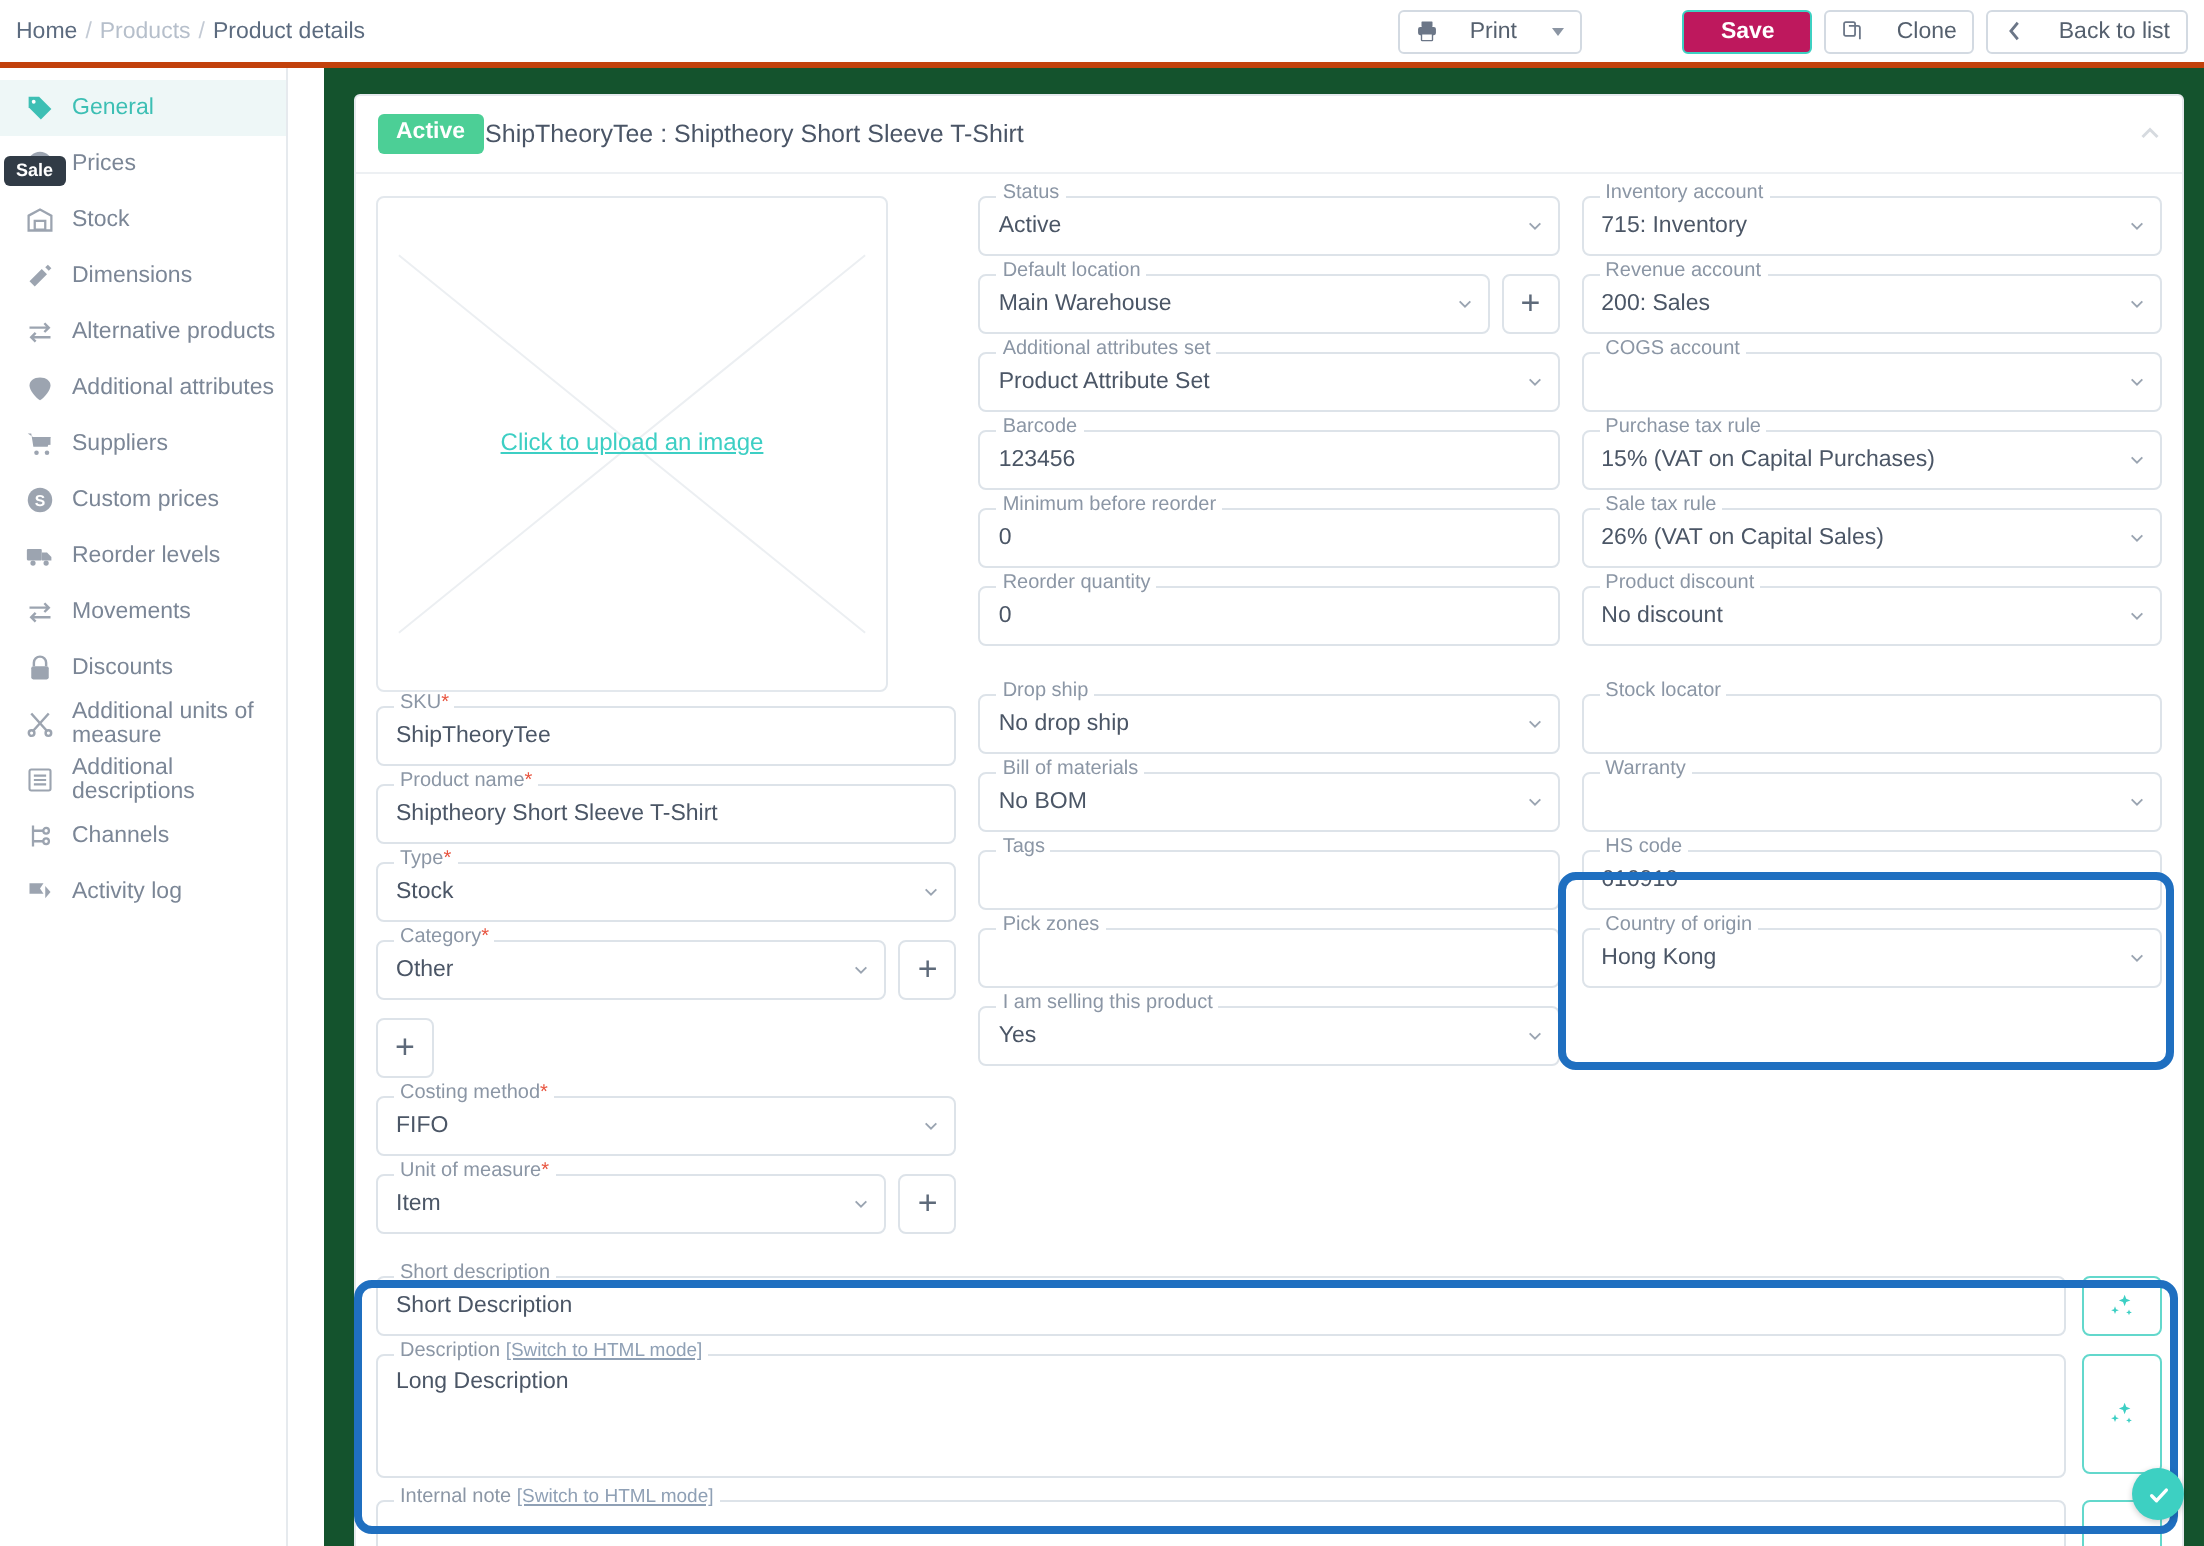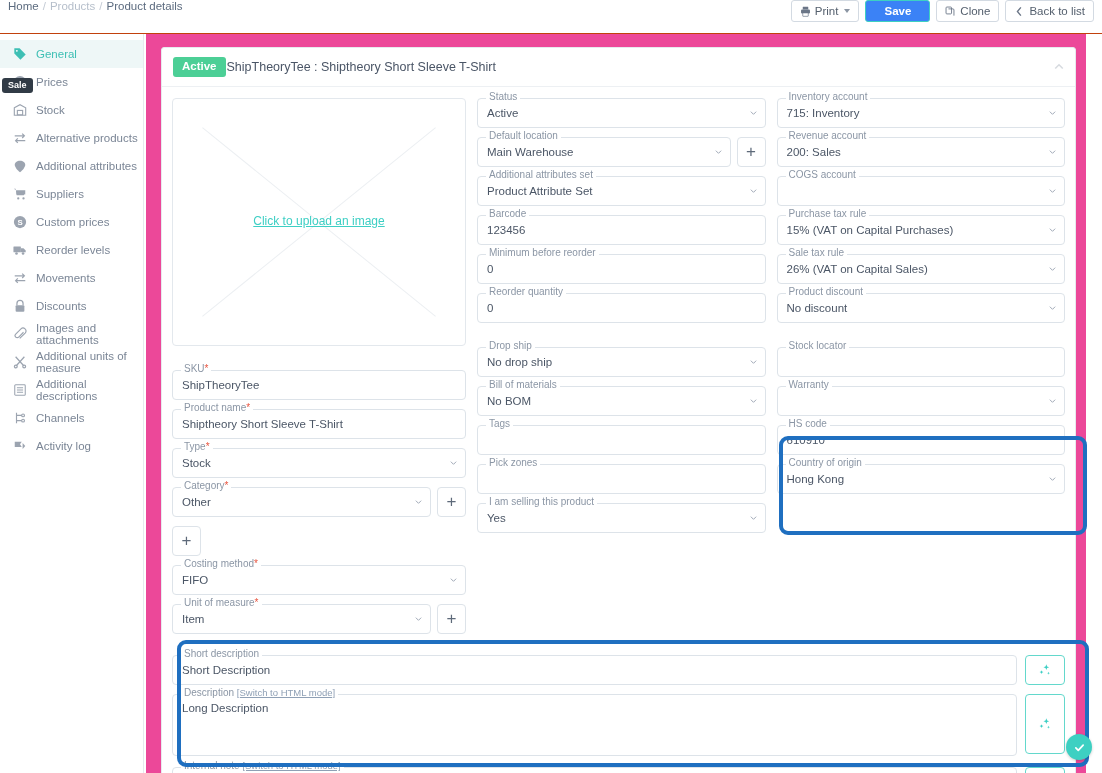--- a/index.html
+++ b/index.html
@@ -11,44 +11,44 @@
     background: #ffffff;
     font-family: "Liberation Sans", sans-serif;
     font-size: 12px;
     color: #3f4b5b;
   }
 
   
   .topbar {
     position: absolute; left: 0; top: 0; width: 1102px; height: 34px;
     background: #ffffff;
-    border-bottom: 1px solid #c2410c;
-    display: flex; align-items: flex-start;
+    border-bottom: 3px solid #c2410c;
+    display: flex; align-items: center;
   }
   .breadcrumb {
     padding-left: 8px; font-size: 11.5px; color: #5c6b7f;
     display: flex; align-items: center; gap: 4px; white-space: nowrap;
   }
   .breadcrumb .muted { color: #b6bfcb; }
   .breadcrumb .sep { color: #c3cad4; }
 
   .topbuttons {
     margin-left: auto; display: flex; align-items: center;
     gap: 6px; padding-right: 8px;
   }
   .btn {
     height: 22px; border: 1px solid #d3dae2; border-radius: 3px;
     background: #fff; color: #55606e; font-size: 11.5px;
-    display: inline-flex; align-items: center; gap: 4px;
+    display: inline-flex; align-items: center; gap: 16px;
     padding: 0 8px; cursor: pointer; white-space: nowrap;
     font-family: "Liberation Sans", sans-serif;
   }
   .btn.primary {
-    background: #3b82f6; border-color: #3dd0c2; color: #ffffff;
-    font-weight: bold; padding: 0 18px;
+    background: #be185d; border-color: #3dd0c2; color: #ffffff;
+    font-weight: bold; padding: 0 18px; margin-left: 44px;
   }
   .btn .caret {
     display: inline-block; width: 0; height: 0; margin-left: 2px;
     border-left: 3.5px solid transparent; border-right: 3.5px solid transparent;
     border-top: 4px solid #8b95a3;
   }
   .ico { display: inline-block; width: 11px; height: 11px; flex: none; }
   .ico svg { display: block; width: 11px; height: 11px; }
 
   
@@ -68,23 +68,23 @@
 
   .tooltip {
     position: absolute; left: 2px; top: 44px;
     background: #313b46; color: #fff; font-size: 9px;
     padding: 3px 6px; border-radius: 3px; line-height: 1;
     z-index: 30; font-weight: bold;
   }
 
   
   .content {
-    position: absolute; left: 146px; top: 34px;
+    position: absolute; left: 162px; top: 34px;
     width: 940px; height: 739px;
-    background: #ec4899; overflow: hidden;
+    background: #14532d; overflow: hidden;
   }
   .card {
     position: absolute; left: 15px; top: 13px;
     width: 915px; height: 760px;
     background: #fff; border: 1px solid #e6eaee; border-radius: 3px;
   }
   .card-head {
     height: 39px; display: flex; align-items: center;
     padding: 0 10px 0 11px; border-bottom: 1px solid #edf0f3;
   }
@@ -133,22 +133,22 @@
   .row-plus { display: flex; align-items: flex-start; gap: 6px; margin-bottom: 9px; }
   .row-plus .fld { margin-bottom: 0; flex: 1; }
   .plusbtn {
     width: 29px; height: 30px; border: 1px solid #dde3e9; border-radius: 4px;
     background: #fff; color: #5e6a7a; font-size: 17px; line-height: 27px;
     text-align: center; cursor: pointer; flex: none;
   }
 
   
   .upload {
-    width: 294px; height: 248px; border: 1px solid #e3e8ed; border-radius: 4px;
-    position: relative; margin-bottom: 24px; background: #fff; cursor: pointer;
+    width: 256px; height: 248px; border: 1px solid #e3e8ed; border-radius: 4px;
+    position: relative; margin-bottom: 7px; background: #fff; cursor: pointer;
     overflow: hidden;
   }
   .upload .x1, .upload .x2 {
     position: absolute; left: 50%; top: 50%; width: 300px; height: 1px;
     background: #eceff2;
   }
   .upload .x1 { transform: translate(-50%,-50%) rotate(39deg); }
   .upload .x2 { transform: translate(-50%,-50%) rotate(-39deg); }
   .upload .lnk {
     position: absolute; left: 0; right: 0; top: 50%; margin-top: -8px;
@@ -256,20 +256,29 @@
   <div class="side-item">
     <span class="side-ico">
       <svg viewBox="0 0 16 16" fill="none" stroke="#7b8696" stroke-width="1.3">
           <path d="M1.5 5.5L8 2l6.5 3.5V14h-13z"></path>
           <rect x="5" y="8.5" width="6" height="5"></rect>
         </svg>
     </span>
     <span>Stock</span>
   </div>
 
+  <div class="side-item">
+    <span class="side-ico">
+      <svg viewBox="0 0 16 16" fill="#7b8696">
+          <path d="M2 11l7-7 3 3-7 7-3-3z"></path>
+          <path d="M12.5 1.5l2 2-1.5 1.5-2-2z"></path>
+        </svg>
+    </span>
+    <span>Dimensions</span>
+  </div>
 
   <div class="side-item">
     <span class="side-ico">
       <svg viewBox="0 0 16 16" fill="none" stroke="#7b8696" stroke-width="1.4">
           <path d="M2 5.5h11M10.5 3l2.5 2.5-2.5 2.5"></path>
           <path d="M14 11H3M5.5 8.5L3 11l2.5 2.5"></path>
         </svg>
     </span>
     <span>Alternative products</span>
   </div>
@@ -330,28 +339,20 @@
   <div class="side-item">
     <span class="side-ico">
       <svg viewBox="0 0 16 16" fill="#7b8696">
           <path d="M4.5 7V5a3.5 3.5 0 0 1 7 0v2" fill="none" stroke="#7b8696" stroke-width="1.4"></path>
           <rect x="3" y="7" width="10" height="7.5" rx="1.2"></rect>
         </svg>
     </span>
     <span>Discounts</span>
   </div>
 
-  <div class="side-item">
-    <span class="side-ico">
-      <svg viewBox="0 0 16 16" fill="none" stroke="#7b8696" stroke-width="1.3">
-          <path d="M12 6L6.5 11.5a2.4 2.4 0 0 1-3.4-3.4l6-6a3.4 3.4 0 0 1 4.8 4.8l-6.2 6.2"></path>
-        </svg>
-    </span>
-    <span>Images and attachments</span>
-  </div>
 
   <div class="side-item">
     <span class="side-ico">
       <svg viewBox="0 0 16 16" fill="none" stroke="#7b8696" stroke-width="1.4">
           <path d="M3 2l9 10M13 2L4 12"></path>
           <circle cx="3.2" cy="13.2" r="1.6"></circle>
           <circle cx="12.8" cy="13.2" r="1.6"></circle>
         </svg>
     </span>
     <span>Additional units of measure</span>

